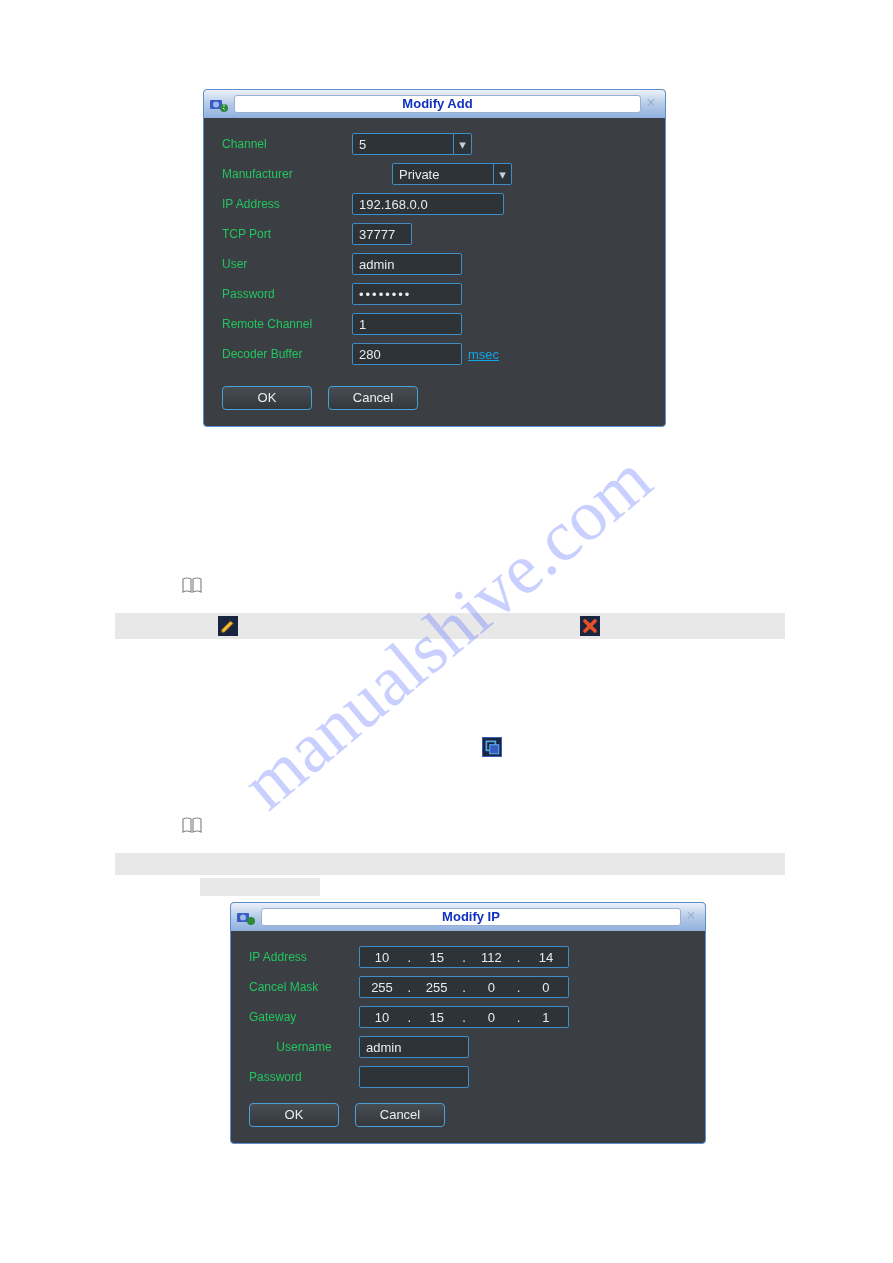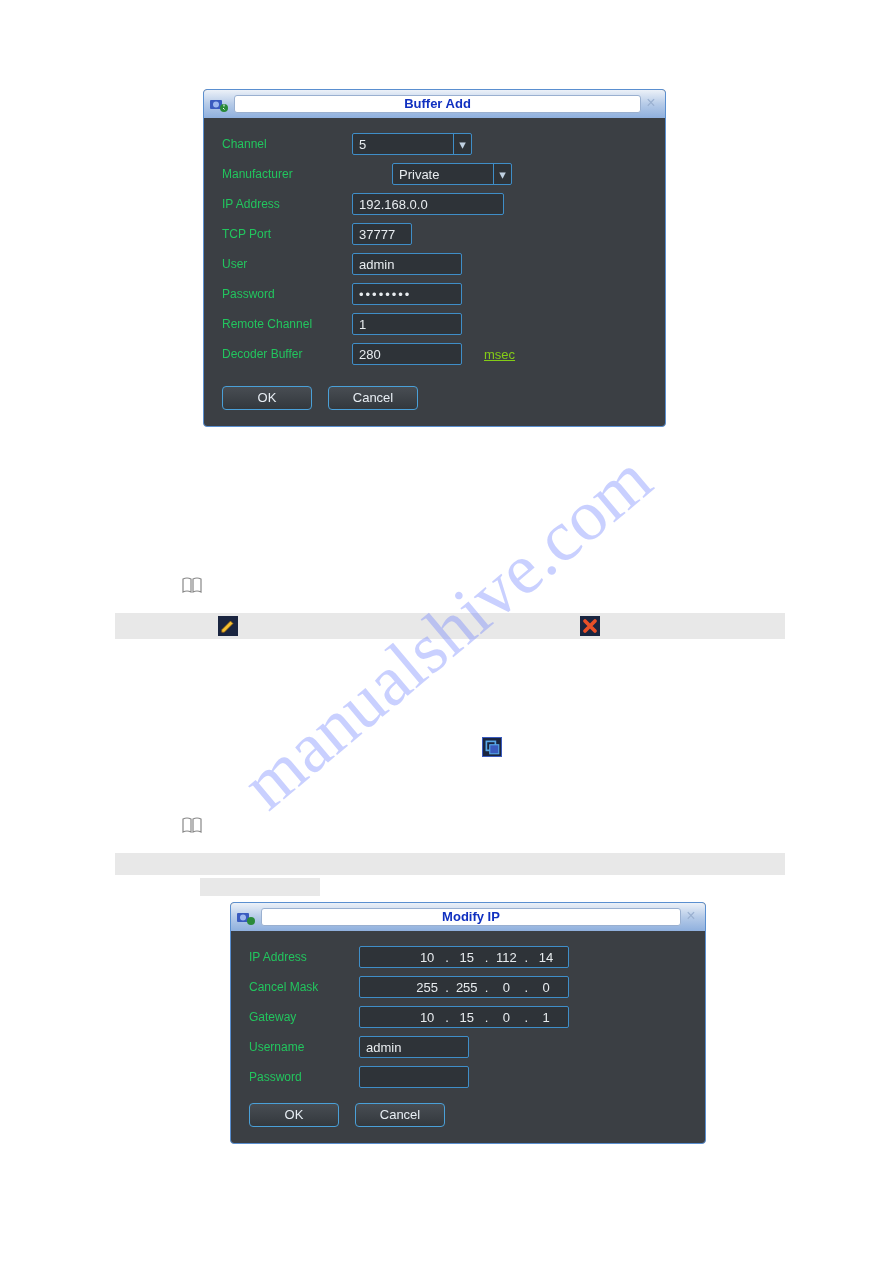--- a/index.html
+++ b/index.html
@@ -118,36 +118,36 @@
     text-align:center;
     line-height:22px;
   }
   .btn-row {
     display:flex;
     justify-content:flex-start;
     gap: 16px;
     margin-top: 20px;
   }
   .suffix {
-    color: #84cc16;
-    margin-left: 16px;
+    color: #0ea5e9;
+    margin-left: 0;
     font-size: 13px;
     text-decoration: underline;
   }
   .ip-field {
     background: #2e3338;
     border: 1px solid #3f8ec8;
     height: 22px;
     width: 210px;
     display:flex;
     align-items:center;
     padding: 0 4px;
     color:#e8ecef;
     border-radius:2px;
-    justify-content: flex-end;
+    justify-content: space-between;
   }
   .ip-oct { width: 36px; text-align:center; background:transparent; border:none; color:#e8ecef; font-size:13px; outline:none; }
   .ip-dot { color:#e8ecef; }
 
   
   .book-icon { position:absolute; width:22px; height:18px; }
   .book-icon svg { width:100%; height:100%; }
   .gray-bar {
     position: absolute;
     background: #e8e8e8;
@@ -168,21 +168,21 @@
 <div class="dialog" style="left:203px; top:89px; width:463px;">
   <div class="titlebar">
     <div class="title-icon">
       <svg viewBox="0 0 20 20">
           <rect x="2" y="6" width="12" height="9" rx="1" fill="#3a5bbf"></rect>
           <circle cx="8" cy="10.5" r="3" fill="#9db8ef"></circle>
           <circle cx="16" cy="14" r="4" fill="#2a8a3a"></circle>
           <path d="M15 14 l1.5 1.5 M16 10.5 v2" stroke="#fff" stroke-width="1"></path>
         </svg>
     </div>
-    <div class="title-text">Buffer Add</div>
+    <div class="title-text">Modify Add</div>
     <div class="close-x">×</div>
   </div>
   <div class="dialog-body">
     <div class="row">
       <div class="label">Channel</div>
       <div class="ctrl">
         <div class="select" style="width:120px;">
           <span>5</span>
           <span class="caret">▾</span>
         </div>
@@ -324,21 +324,21 @@
             <span class="ip-dot">.</span>
           <input class="ip-oct" value="15" style="">
             <span class="ip-dot">.</span>
           <input class="ip-oct" value="0" style="">
             <span class="ip-dot">.</span>
           <input class="ip-oct" value="1" style="">
         </div>
       </div>
     </div>
     <div class="row">
-      <div class="label" style="width:110px;">Username</div>
+      <div class="label" style="width:110px;text-align:center;">Username</div>
       <div class="ctrl">
           <input class="tinput" style="width: 110px;" value="admin">
         </div>
     </div>
     <div class="row">
       <div class="label" style="width:110px;">Password</div>
       <div class="ctrl">
           <input class="tinput" type="password" style="width: 110px;" value="">
         </div>
     </div>

